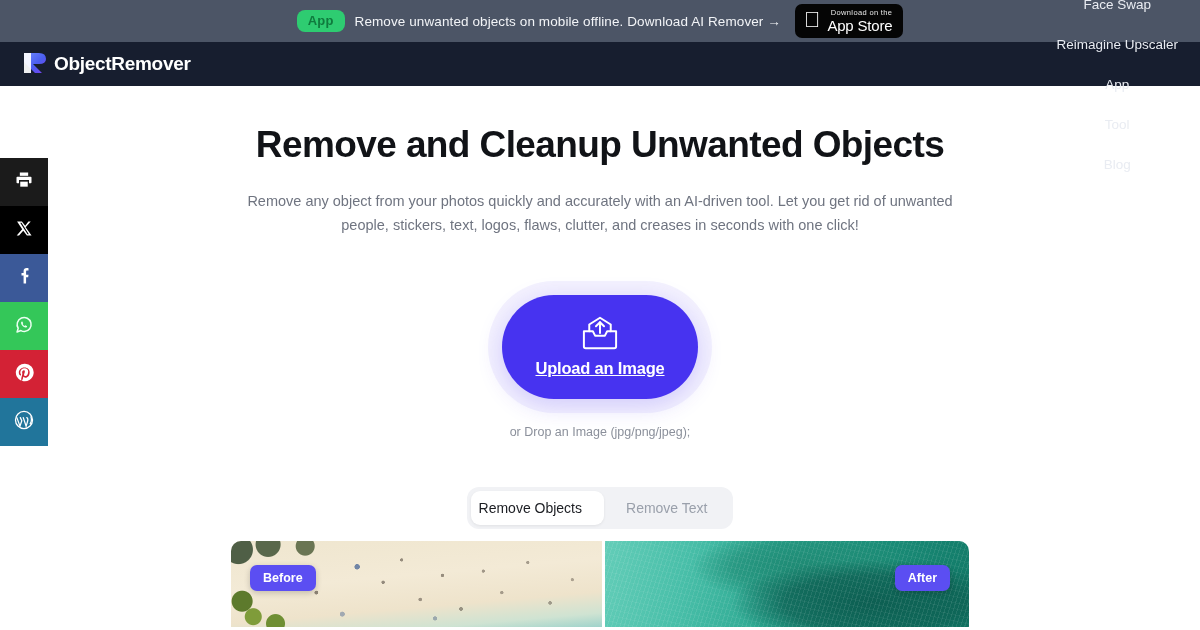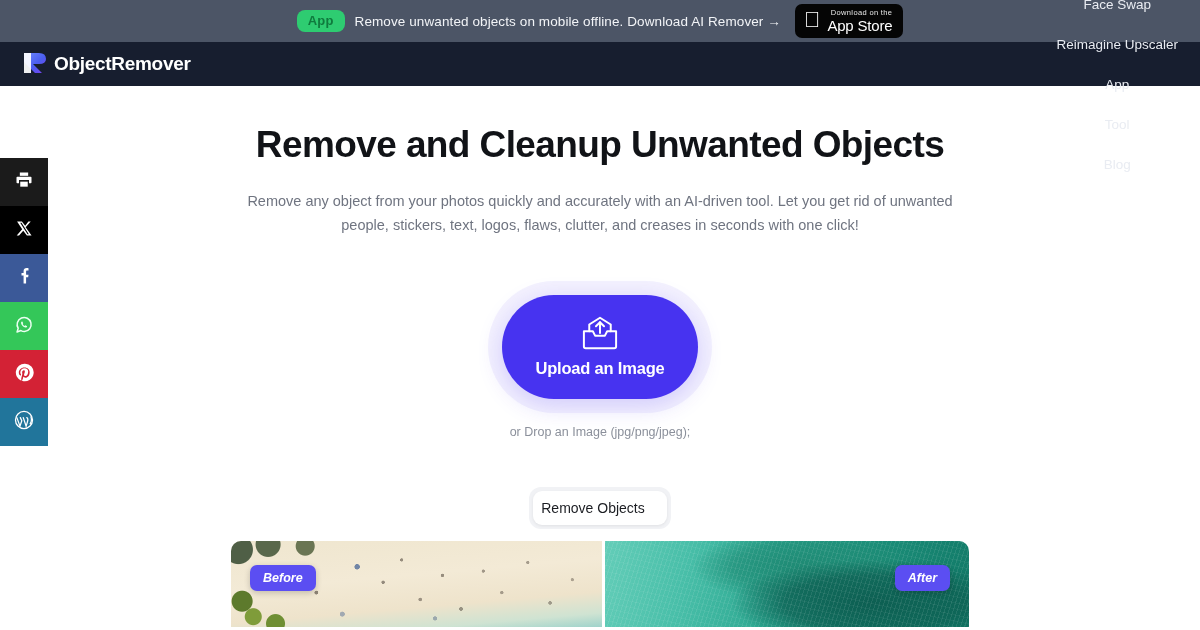--- a/index.html
+++ b/index.html
@@ -90,42 +90,41 @@
   .upload-wrap { margin-top: 58px; display:flex; flex-direction:column; align-items:center; }
   .upload-btn {
     width: 196px; height: 104px;
     border-radius: 56px;
     background: #4733f0;
     border: none; cursor:pointer;
     display:flex; flex-direction:column; align-items:center; justify-content:center;
     gap: 6px;
     box-shadow: 0 0 0 14px rgba(126,108,240,.085), 0 6px 24px rgba(71,51,240,.22);
   }
-  .upload-label { color:#fff; font-size:16.5px; font-weight:700; letter-spacing:-.2px; }
+  .upload-label { color:#fff; font-size:16.5px; font-weight:700; letter-spacing:-.2px;text-decoration:underline; }
   .drop-text { margin-top: 26px; font-size:12.5px; color:#8b909b; }
 
   
   .tabs-wrap { margin-top: 48px; display:flex; justify-content:center; }
   .tabs {
     background:#f1f2f5; border-radius: 12px; padding: 4px;
     display:flex; align-items:center;
   }
   .tab {
     font-size:14px; padding: 9px 22px; border-radius: 9px;
     color:#9aa0ab; cursor:pointer; white-space:nowrap; border:none; background:transparent;
     font-family: "Liberation Sans", sans-serif;
   }
   .tab.active { background:#ffffff; color:#1b1d22; box-shadow: 0 1px 3px rgba(0,0,0,.07); padding-left: 8px; }
 
   
   .ba-wrap {
     margin: 12px auto 0; width: 738px; height: 86px;
     border-radius: 10px 10px 0 0; overflow:hidden; position:relative;
     display:flex;
-    font-style:italic;
   }
   .ba-half { position:relative; height:100%; overflow:hidden; }
   .ba-before { width: 371px; }
   .ba-after  { width: 367px; border-left: 3px solid #fff; }
 
   
   .beach {
     position:absolute; inset:0;
     background:
       radial-gradient(circle at 6% 88%, #7f9c3a 0 8px, transparent 9px),
@@ -287,20 +286,21 @@
           </svg>
         </span>
         <span class="upload-label">Upload an Image</span>
       </button>
       <div class="drop-text">or Drop an Image (jpg/png/jpeg);</div>
     </div>
 
     <div class="tabs-wrap">
       <div class="tabs">
         <button class="tab active">Remove Objects</button>
+        <button class="tab">Remove Text</button>
       </div>
     </div>
 
     <div class="ba-wrap">
       <div class="ba-half ba-before">
         <div class="beach"></div>
         <span class="ba-badge badge-before">Before</span>
       </div>
       <div class="ba-half ba-after">
         <div class="water"></div>

